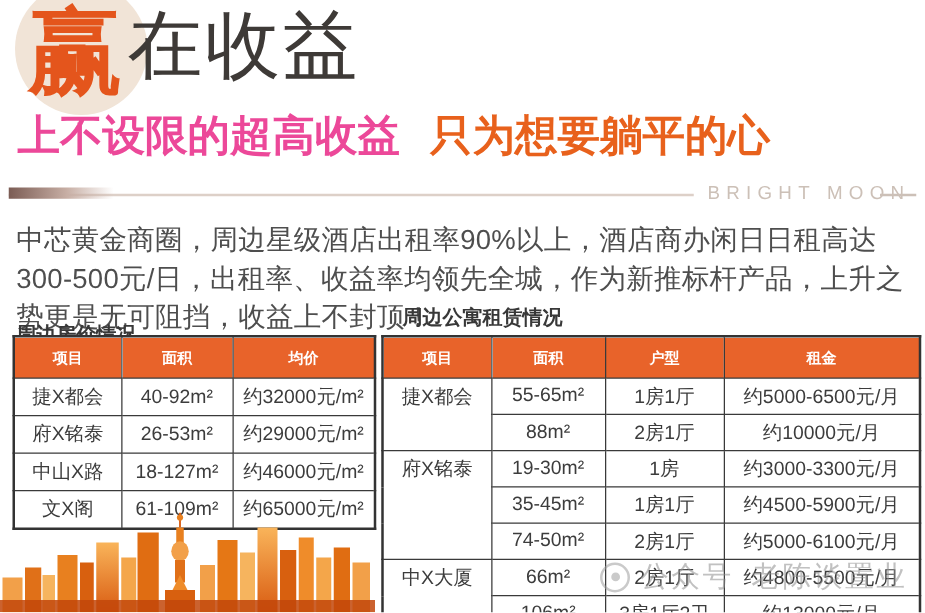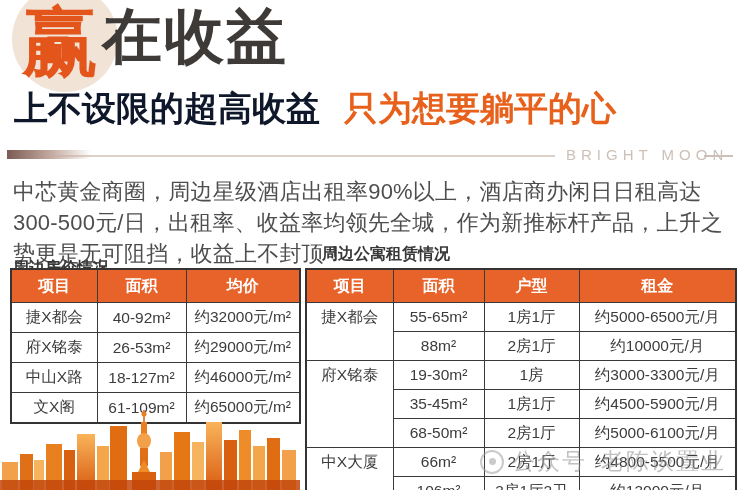--- a/index.html
+++ b/index.html
@@ -5,23 +5,23 @@
   html,body{margin:0;padding:0;}
   .page{position:relative;width:740px;height:490px;background:#ffffff;overflow:hidden;
         font-family:"Liberation Sans","DejaVu Sans",sans-serif;}
 
   
   .badge-circle{position:absolute;left:12px;top:-14px;width:106px;height:106px;
                 border-radius:50%;background:#f1e4d7;}
   .badge-char{position:absolute;left:22px;top:0px;font-size:76px;line-height:84px;
               font-weight:700;color:#e4551c;}
   .title-suffix{position:absolute;left:102px;top:4px;font-size:60px;line-height:66px;
-                font-weight:700;color:#3e3a37;letter-spacing:2px;}
+                font-weight:400;color:#3e3a37;letter-spacing:2px;}
   .subtitle{position:absolute;left:14px;top:86px;white-space:nowrap;}
-  .subtitle .dark{font-size:34px;font-weight:700;color:#0f172a;}
+  .subtitle .dark{font-size:34px;font-weight:700;color:#ec4899;}
   .subtitle .orange{font-size:34px;font-weight:700;color:#e8611c;margin-left:24px;}
 
   
   .divider-line{position:absolute;left:7px;top:155px;width:548px;height:2px;background:#ddd0c8;}
   .divider-bar{position:absolute;left:7px;top:150px;width:84px;height:9px;
                background:linear-gradient(90deg,#7b5c54,#c7aea4 55%,rgba(235,226,220,0));}
   .brand-text{position:absolute;left:566px;top:146px;font-size:15px;letter-spacing:5px;
               color:#ccc0b7;font-weight:500;}
   .divider-dash{position:absolute;left:704px;top:155px;width:29px;height:2px;background:#ccc0b7;}
 
@@ -33,21 +33,21 @@
   .section-title{position:absolute;font-size:16px;font-weight:700;color:#383838;}
   .section-title.left{left:13px;top:244px;margin-top:14px;}
   .section-title.right{left:322px;top:244px;}
 
   table{border-collapse:collapse;table-layout:fixed;position:absolute;background:#fff;}
   .price-table{left:10px;top:268px;width:289px;}
   .rent-table{left:305px;top:268px;width:430px;}
   th,td{border:1px solid #3a3a3a;text-align:center;vertical-align:middle;
         overflow:hidden;white-space:nowrap;}
   table{border:2px solid #333333;}
-  th{background:#e8632a;color:#ffffff;font-size:16px;font-weight:700;height:30px;}
+  th{background:#e8632a;color:#ffffff;font-size:12px;font-weight:700;height:30px;}
   td{font-size:15.5px;color:#3c3c3c;height:26px;}
   .price-table td{height:27px;}
   .rent-table td{height:26px;}
   td.project-cell{vertical-align:top;padding-top:4px;}
 
   
   .skyline{position:absolute;left:0px;top:410px;width:300px;height:80px;}
 
   
   .watermark{position:absolute;left:480px;top:446px;display:flex;align-items:center;
@@ -149,21 +149,21 @@
           <td>19-30m²</td>
           <td>1房</td>
           <td>约3000-3300元/月</td>
         </tr>
         <tr>
           <td>35-45m²</td>
           <td>1房1厅</td>
           <td>约4500-5900元/月</td>
         </tr>
         <tr>
-          <td>68-50m²</td>
+          <td>74-50m²</td>
           <td>2房1厅</td>
           <td>约5000-6100元/月</td>
         </tr>
         <tr>
           <td rowspan="2" class="project-cell">中X大厦</td>
           <td>66m²</td>
           <td>2房1厅</td>
           <td>约4800-5500元/月</td>
         </tr>
         <tr>

